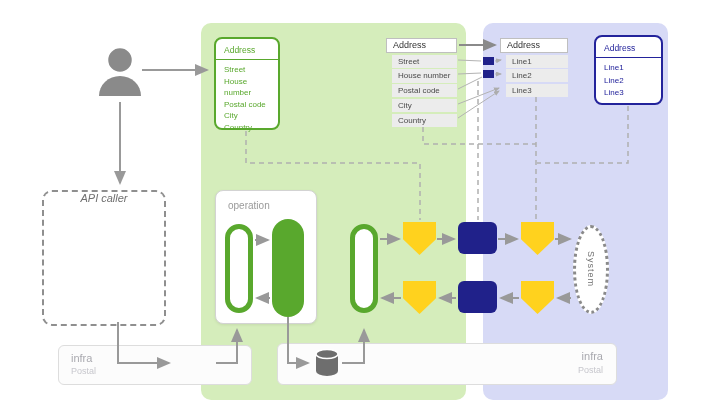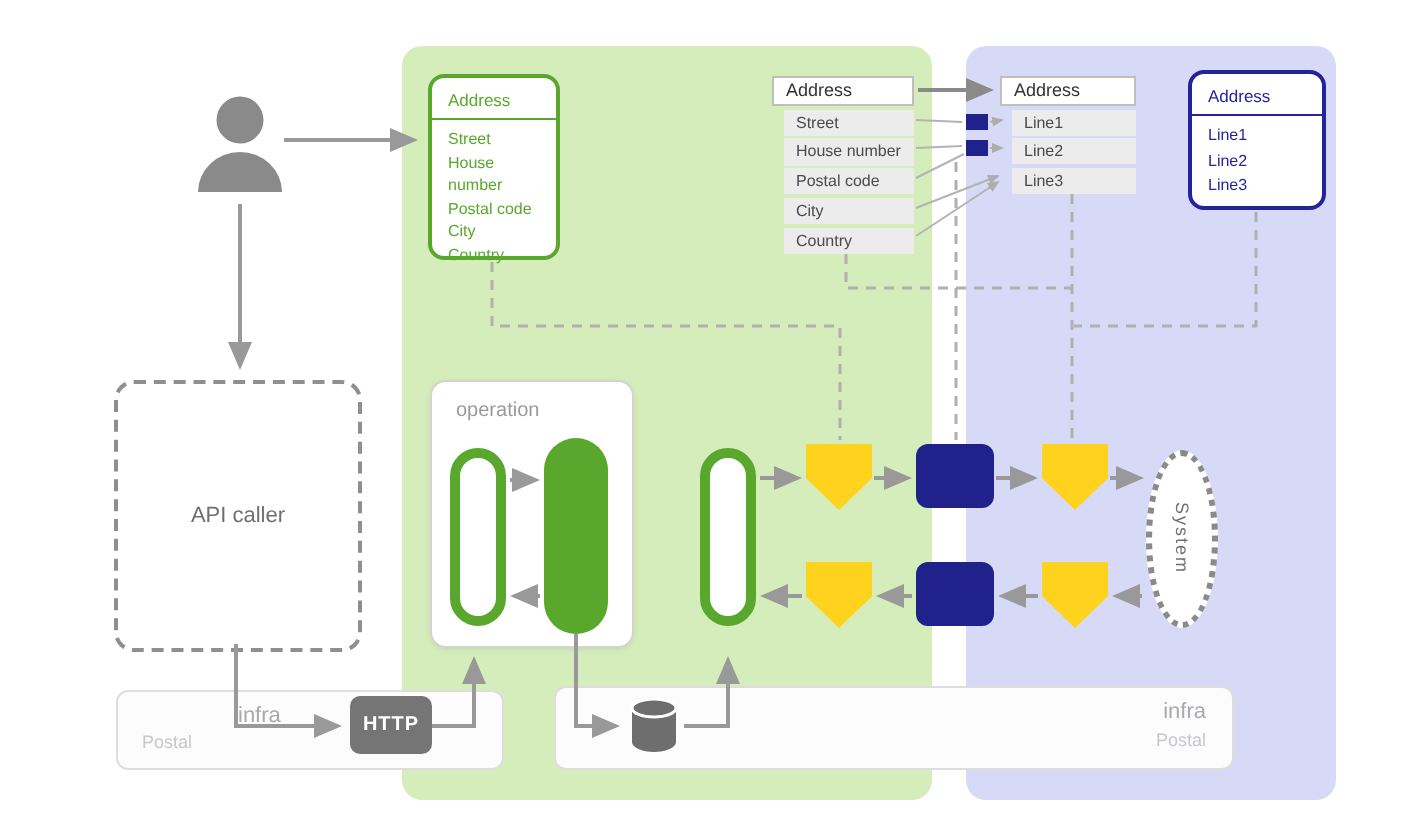--- a/index.html
+++ b/index.html
@@ -48,27 +48,27 @@
   #tf-1{left:403px;top:222px;} #tf-2{left:521px;top:222px;}
   #tf-3{left:403px;top:281px;} #tf-4{left:521px;top:281px;}
   .mapper{position:absolute;width:39px;height:32px;background:#20218a;border-radius:6px;}
   #mp-1{left:458px;top:222px;} #mp-2{left:458px;top:281px;}
   #system-node{position:absolute;left:573px;top:225px;width:36px;height:89px;background:#fff;
                border:3px dotted #8a8a8a;border-radius:50%;box-sizing:border-box;
                display:flex;align-items:center;justify-content:center;}
   #system-node span{writing-mode:vertical-rl;font-size:9px;color:#707070;letter-spacing:1px;}
 
   
-  #api-caller{position:absolute;left:57px;top:190px;width:120px;height:132px;
+  #api-caller{position:absolute;left:42px;top:190px;width:120px;height:132px;
               border:2px dashed #8f8f8f;border-radius:10px;display:flex;
-              align-items:center;justify-content:center;font-size:11px;color:#6f6f6f;}
+              align-items:flex-start;justify-content:center;font-size:11px;color:#6f6f6f;font-style:italic;}
   .infra-bar{position:absolute;background:#fcfcfc;border:1px solid #ddd;border-radius:6px;}
   #infra-jetty{left:58px;top:345px;width:192px;height:38px;}
   #infra-artemis-bar{left:277px;top:343px;width:338px;height:40px;}
-  .infra-label{position:absolute;font-size:11px;color:#a9a9af;margin-left:48px;}
+  .infra-label{position:absolute;font-size:11px;color:#a9a9af;}
   .infra-engine{position:absolute;font-size:9px;color:#c7c7cd;}
   #infra-jetty .infra-label{left:12px;top:6px;} #infra-jetty .infra-engine{left:12px;top:20px;}
   #infra-artemis-bar .infra-label{right:13px;top:6px;} #infra-artemis-bar .infra-engine{right:13px;top:21px;}
   #http-badge{position:absolute;left:175px;top:348px;width:41px;height:29px;background:#757575;
               border-radius:5px;color:#fff;font-size:10px;font-weight:bold;
               display:flex;align-items:center;justify-content:center;letter-spacing:.5px;}
 
   .icon-abs{position:absolute;}
   #connector-layer{position:absolute;left:0;top:0;width:711px;height:417px;
                    pointer-events:none;z-index:50;}
@@ -146,23 +146,20 @@
     <span>System</span>
   </div>
 
   <div id="infra-jetty" class="infra-bar">
     <div class="infra-label">infra</div>
     <div class="infra-engine">Postal</div>
   </div>
   <div id="infra-artemis-bar" class="infra-bar">
     <div class="infra-label">infra</div>
     <div class="infra-engine">Postal</div>
-  </div>
-  <div id="http-badge">
-    <span>HTTP</span>
   </div>
 
   <svg class="icon-abs" style="left:313px;top:348px;" width="28" height="29" viewBox="0 0 28 29">
     <path d="M3 6 L3 23 A11 5 0 0 0 25 23 L25 6 Z" fill="#6e6e6e"></path>
     <ellipse cx="14" cy="6" rx="11" ry="4.5" fill="#6e6e6e" stroke="#ffffff" stroke-width="1.5"></ellipse>
   </svg>
 
   <svg id="connector-layer">
     <defs>
       <marker id="ah" markerWidth="8" markerHeight="7" refX="6" refY="3" orient="auto">

